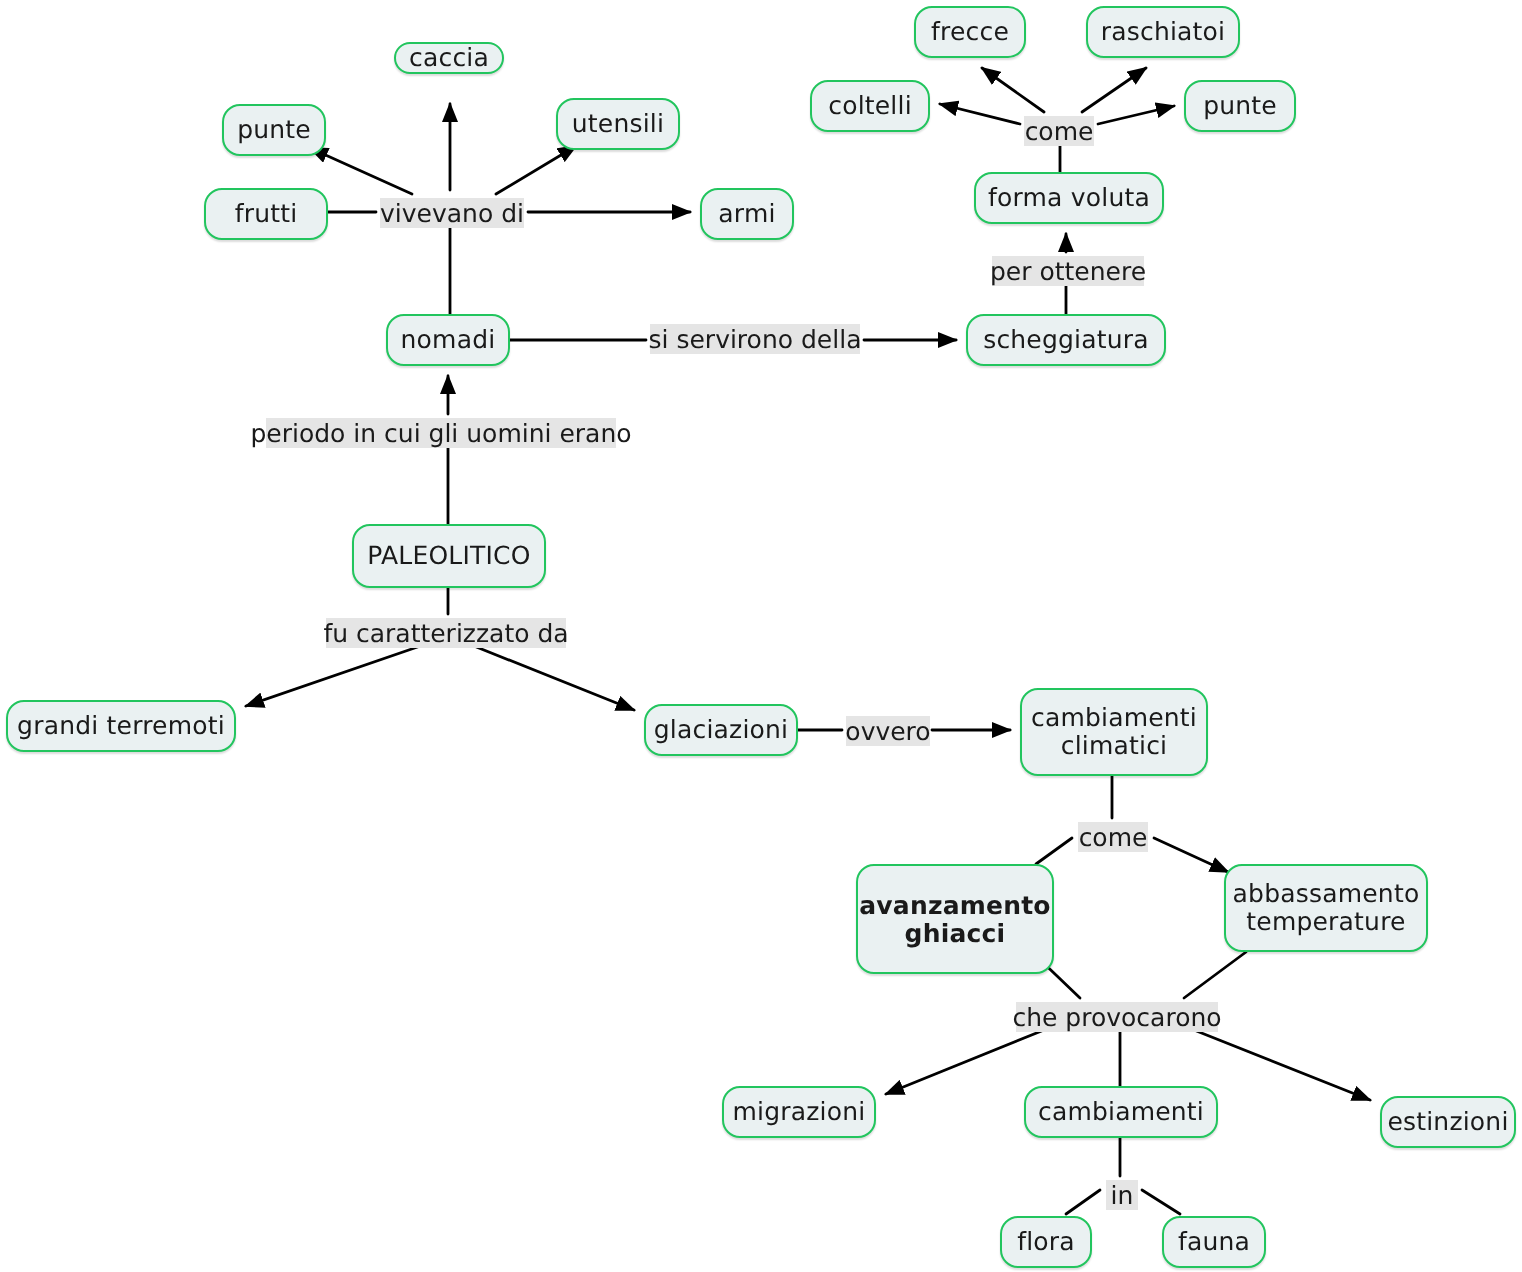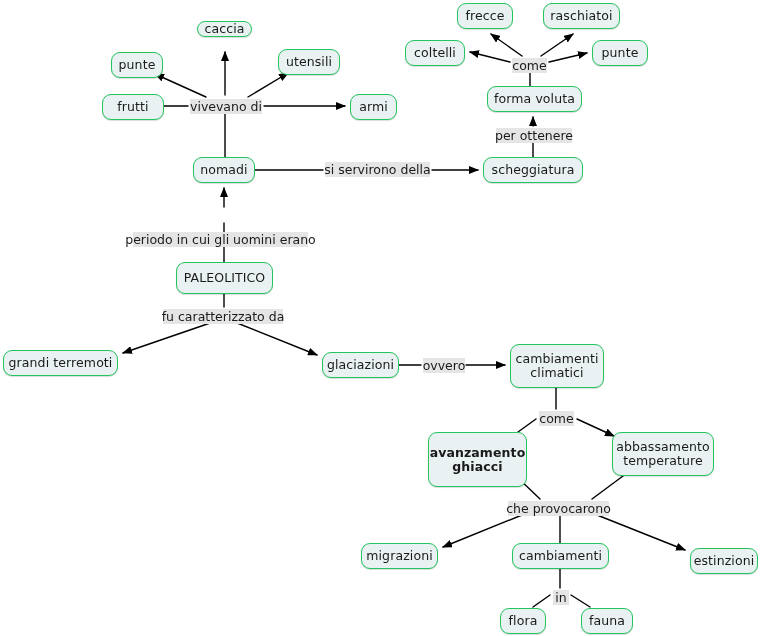--- a/index.html
+++ b/index.html
@@ -130,21 +130,21 @@
       <div class="node" style="left: 512px; top: 543px; width: 97px; height: 26px;">cambiamenti</div>
       <div class="node" style="left: 690px; top: 548px; width: 68px; height: 26px;">estinzioni</div>
       <div class="node" style="left: 500px; top: 608px; width: 46px; height: 26px;">flora</div>
       <div class="node" style="left: 581px; top: 608px; width: 52px; height: 26px;">fauna</div>
     </div>
   <div id="labels-layer">
       <div class="link-label" style="left: 190px; top: 99px; width: 72px; height: 15px;">vivevano di</div>
       <div class="link-label" style="left: 325px; top: 162px; width: 105px; height: 15px;">si servirono della</div>
       <div class="link-label" style="left: 512px; top: 58px; width: 35px; height: 15px;">come</div>
       <div class="link-label" style="left: 496px; top: 128px; width: 76px; height: 15px;">per ottenere</div>
-      <div class="link-label" style="left: 133px; top: 209px; width: 175px; height: 15px; margin-top: 23px;">periodo in cui gli uomini erano</div>
+      <div class="link-label" style="left: 133px; top: 209px; width: 175px; height: 15px;">periodo in cui gli uomini erano</div>
       <div class="link-label" style="left: 163px; top: 309px; width: 120px; height: 15px;">fu caratterizzato da</div>
       <div class="link-label" style="left: 423px; top: 358px; width: 42px; height: 15px;">ovvero</div>
       <div class="link-label" style="left: 539px; top: 411px; width: 35px; height: 15px;">come</div>
       <div class="link-label" style="left: 508px; top: 501px; width: 101px; height: 15px;">che provocarono</div>
       <div class="link-label" style="left: 553px; top: 590px; width: 16px; height: 15px;">in</div>
     </div>
 
 </div>
 
 </body></html>

